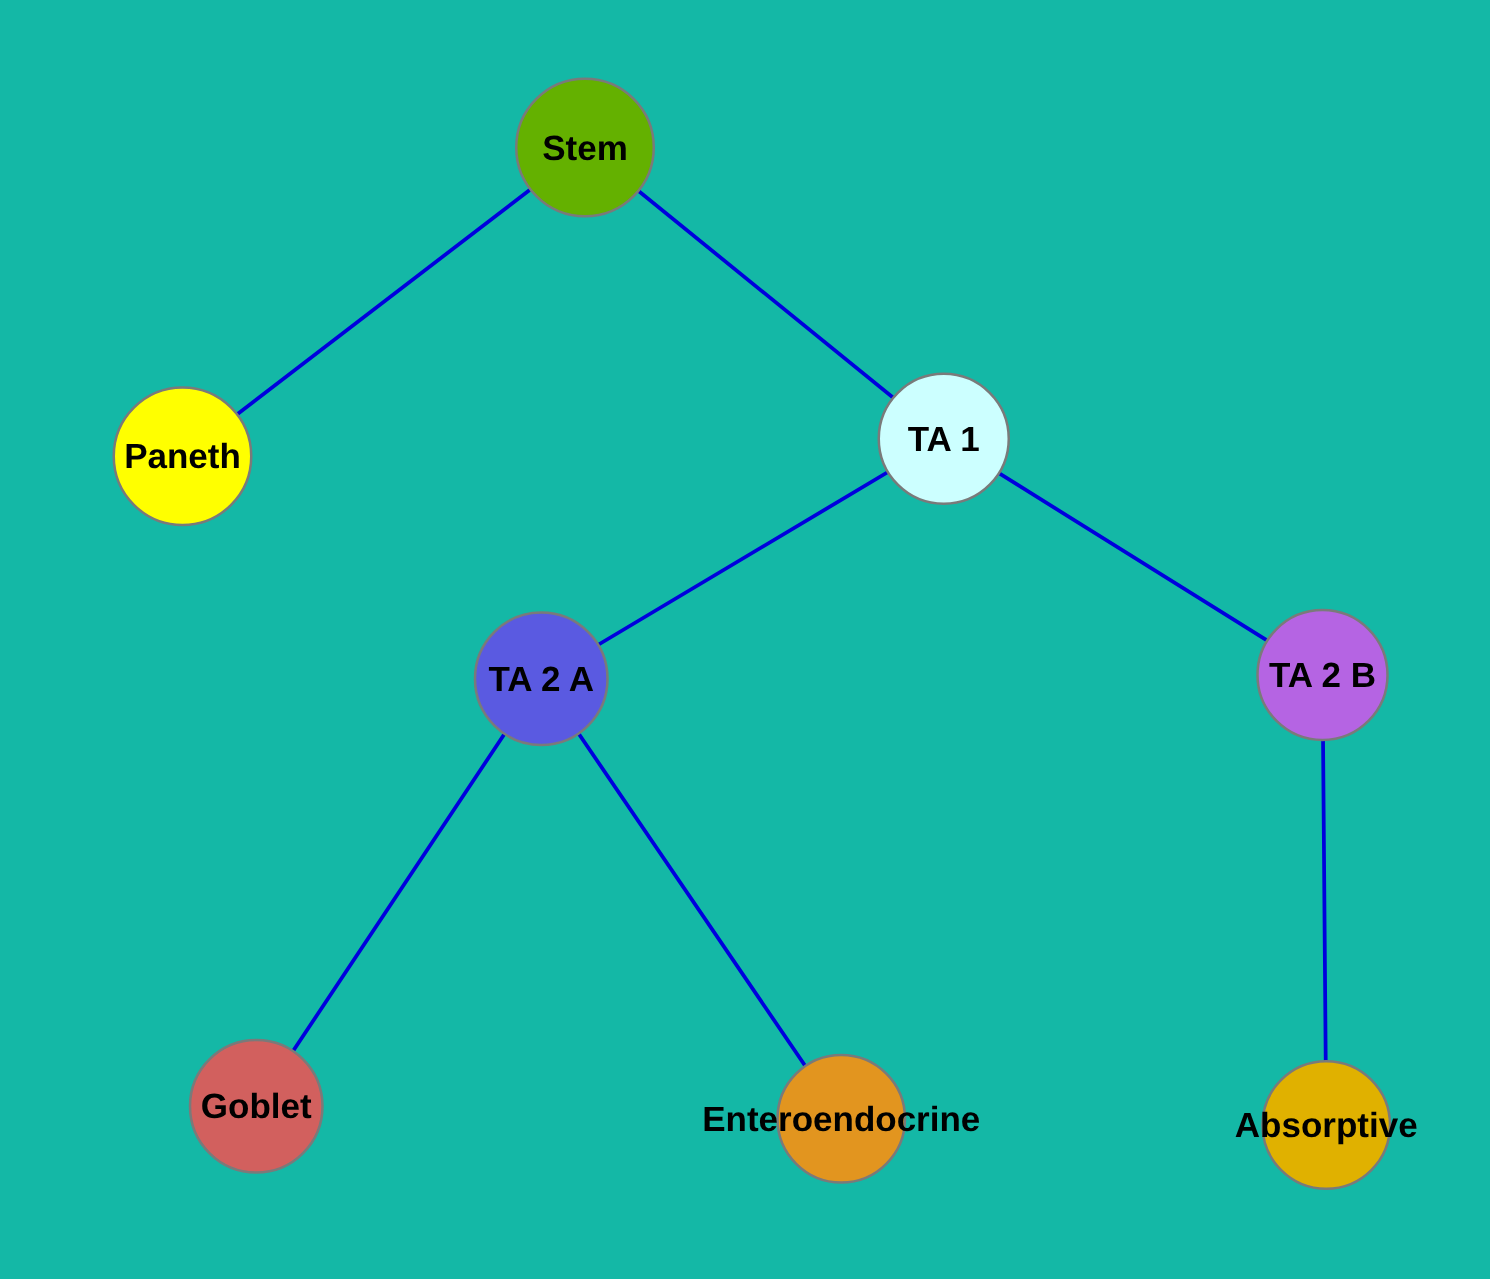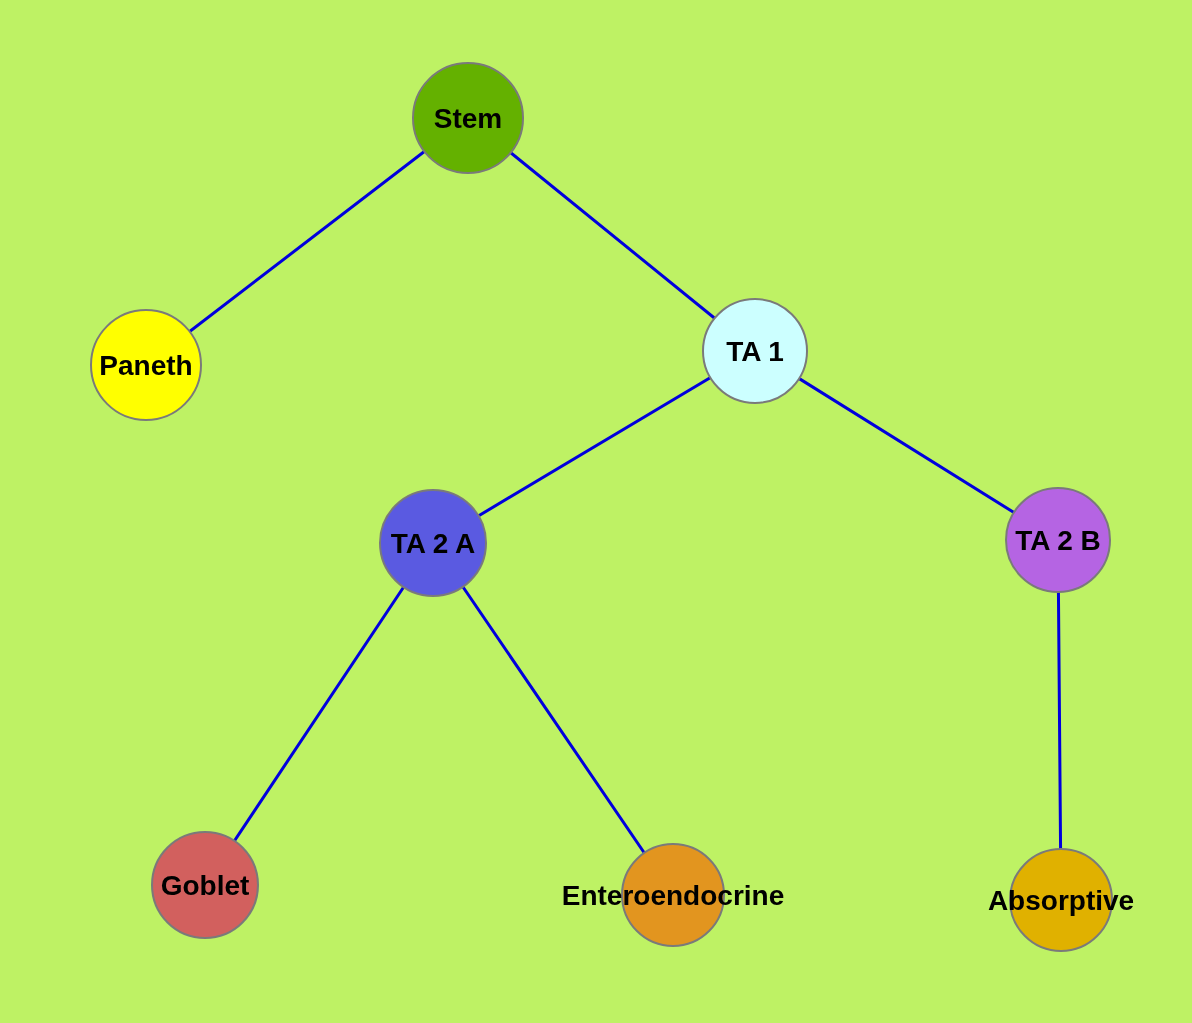--- a/index.html
+++ b/index.html
@@ -26,21 +26,21 @@
     fill: #000000;
   }
   .graph-edge {
     fill: none;
     stroke-linecap: round;
   }
 </style>
 </head>
 <body style="background: rgb(201, 201, 241);">
 
-<div id="canvas-wrap" style="background: #bef264;">
+<div id="canvas-wrap" style="background: #14b8a6;">
   <svg id="graph-svg" xmlns="http://www.w3.org/2000/svg" width="1192" height="1023" viewBox="0 0 1192 1023">
       <line x1="468" y1="118" x2="146" y2="365" stroke="#0000dd" stroke-width="3" class="graph-edge"></line>
       <line x1="468" y1="118" x2="755" y2="351" stroke="#0000dd" stroke-width="3" class="graph-edge"></line>
       <line x1="755" y1="351" x2="433" y2="543" stroke="#0000dd" stroke-width="3" class="graph-edge"></line>
       <line x1="755" y1="351" x2="1058" y2="540" stroke="#0000dd" stroke-width="3" class="graph-edge"></line>
       <line x1="433" y1="543" x2="205" y2="885" stroke="#0000dd" stroke-width="3" class="graph-edge"></line>
       <line x1="433" y1="543" x2="673" y2="895" stroke="#0000dd" stroke-width="3" class="graph-edge"></line>
       <line x1="1058" y1="540" x2="1061" y2="900" stroke="#0000dd" stroke-width="3" class="graph-edge"></line>
       <circle cx="468" cy="118" r="55" fill="#64b100" stroke="#7a7a7a" stroke-width="2"></circle>
       <text x="468" y="118" dy="0.35em" class="node-label">Stem</text>

